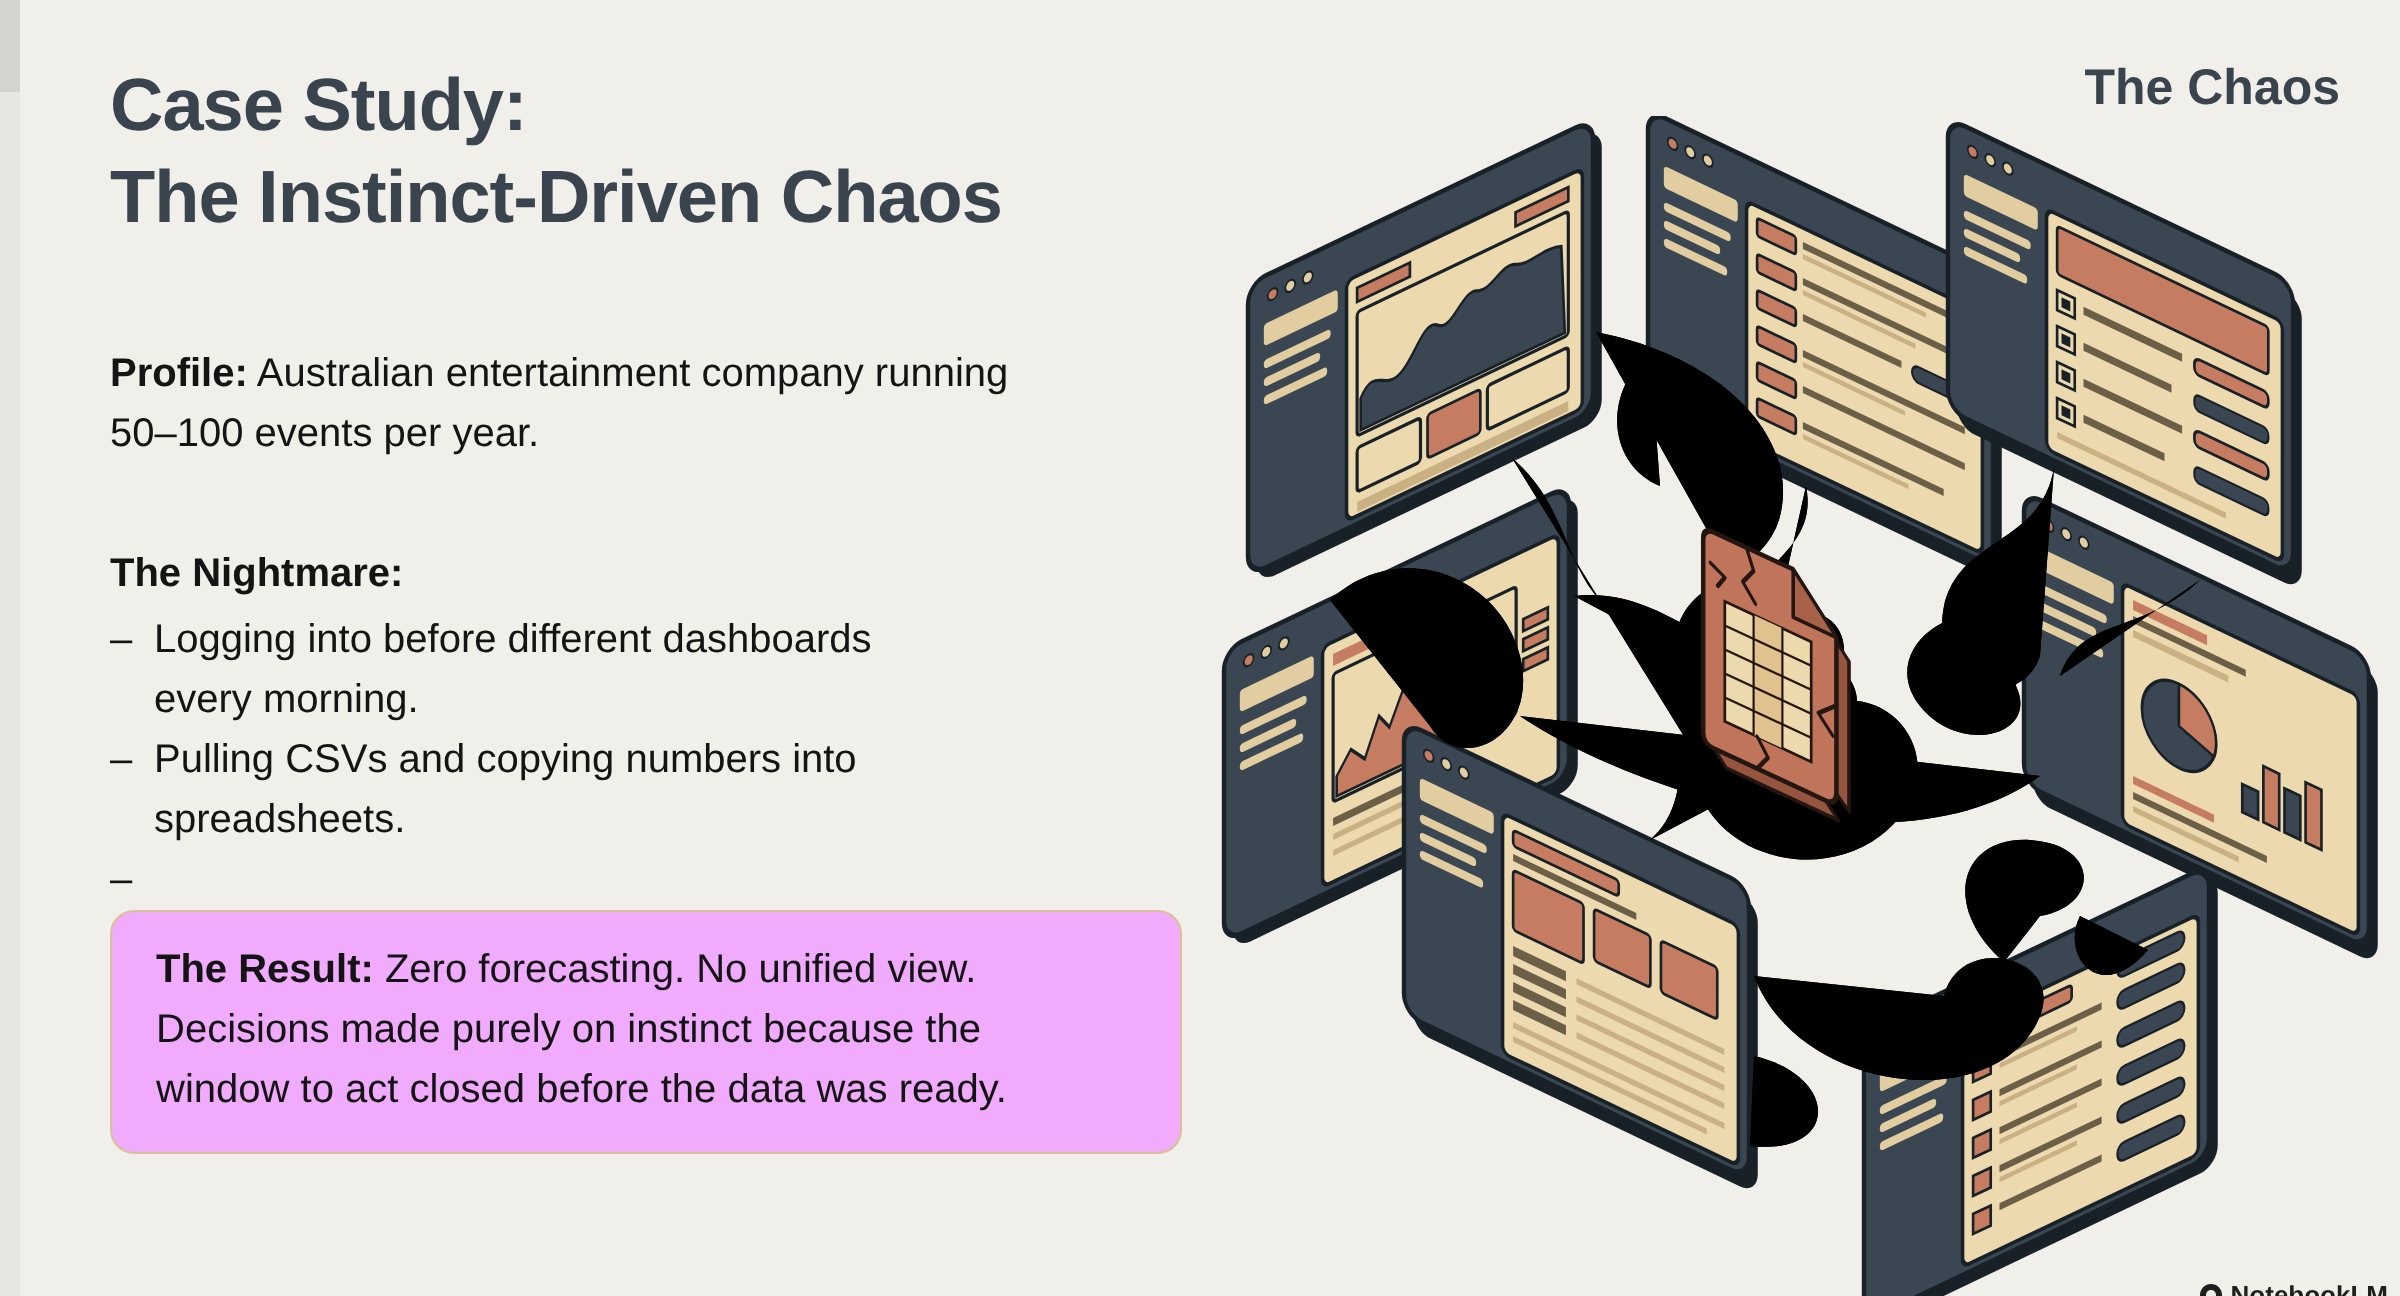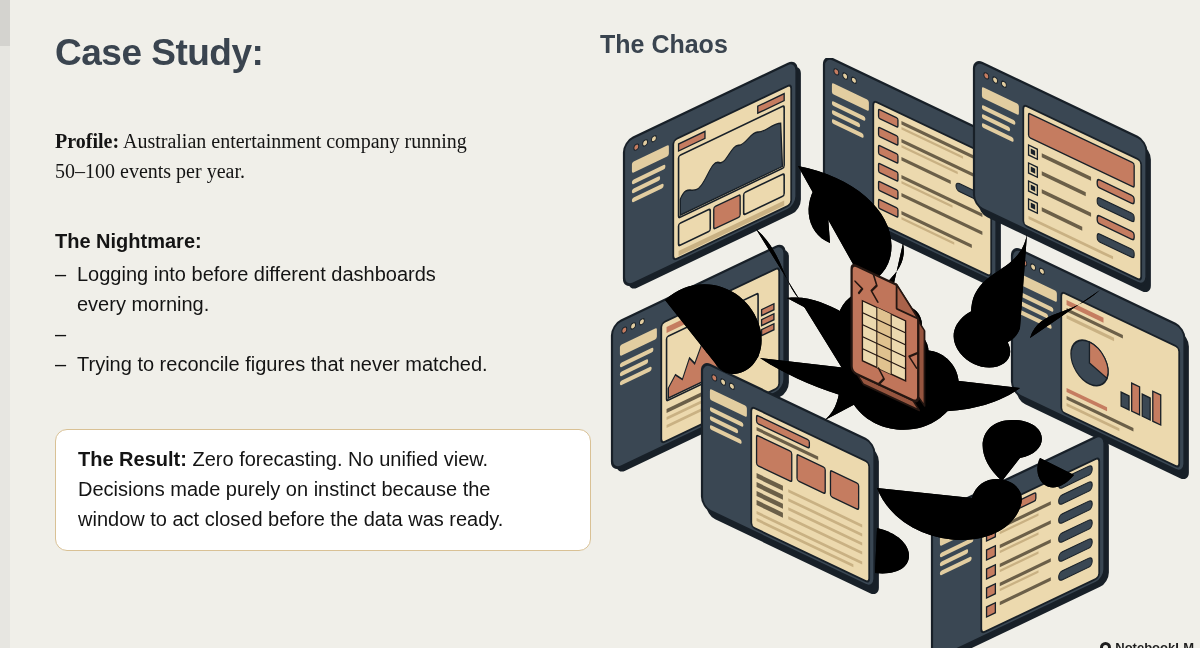--- a/index.html
+++ b/index.html
@@ -14,35 +14,35 @@
   .edge-band::before{content:"";position:absolute;left:0;top:0;width:10px;height:46px;background:#d4d3cf;}
 
   
   .left-col{position:absolute;left:55px;top:30px;width:540px;}
   h1.title{
     margin:0;font-size:37px;line-height:46px;font-weight:700;
     color:#3a444f;letter-spacing:-.5px;
   }
   .para{font-size:20px;line-height:30px;margin:0;}
   .flow{white-space:pre-line;}
-  .profile{margin-top:50px;font-family:Liberation Serif, serif;}
+  .profile{margin-top:50px;}
   .nm-label{margin-top:40px;font-weight:700;}
   .nm-list{list-style:none;margin:3px 0 0 0;padding:0;width:510px;}
   .nm-item{display:flex;font-size:20px;line-height:30px;}
   .nm-item .dash{flex:none;width:22px;}
   .result-box{
-    margin-top:50px;width:492px;
+    width:492px;
     border:1.5px solid #d9c195;border-radius:12px;
-    background:#ffffff;padding:14px 20px 16px 22px;
+    background:#f0abfc;padding:14px 20px 16px 22px;
   }
 
   
   .right-col{position:absolute;left:600px;top:0;width:600px;height:648px;}
   h2.chaos-heading{
-    position:absolute;top:30px;left:0;width:570px;margin:0;text-align:left;
+    position:absolute;top:30px;left:0;width:570px;margin:0;text-align:right;
     font-size:25px;font-weight:700;color:#3a444f;
   }
   svg.illo{position:absolute;left:0;top:58px;}
 
   
   .shadow{fill:#182028;}
   .frame{fill:#3a4753;stroke:#182028;stroke-width:2.5;}
   .screen{fill:#ecd9ae;stroke:#182028;stroke-width:2;}
   .tanfill{fill:#e2cda0;}
   .dot-r{fill:#c57c60;stroke:#182028;stroke-width:1;}
@@ -72,39 +72,41 @@
 </style>
 </head>
 <body>
 
 <div class="canvas">
   <div class="edge-band"></div>
 
   <main class="left-col">
     <h1 class="title">
       <span>Case Study:</span><br>
+      <span>The Instinct-Driven Chaos</span>
     </h1>
 
     <p class="para profile"><strong>Profile:</strong> <span class="flow">Australian entertainment company running
 50–100 events per year.</span></p>
 
     <p class="para nm-label">The Nightmare:</p>
 
     <ul class="nm-list">
       <li class="nm-item">
         <span class="dash">–</span>
         <span class="flow">Logging into before different dashboards
 every morning.</span>
       </li>
       <li class="nm-item">
         <span class="dash">–</span>
+        <span class="flow">Pulling CSVs and copying numbers into
+spreadsheets.</span>
       </li>
       <li class="nm-item">
         <span class="dash">–</span>
-        <span class="flow">Trying to reconcile figures that never matched.</span>
       </li>
     </ul>
 
     <div class="result-box">
       <p class="para"><strong>The Result:</strong> <span class="flow">Zero forecasting. No unified view.
 Decisions made purely on instinct because the
 window to act closed before the data was ready.</span></p>
     </div>
   </main>
 

